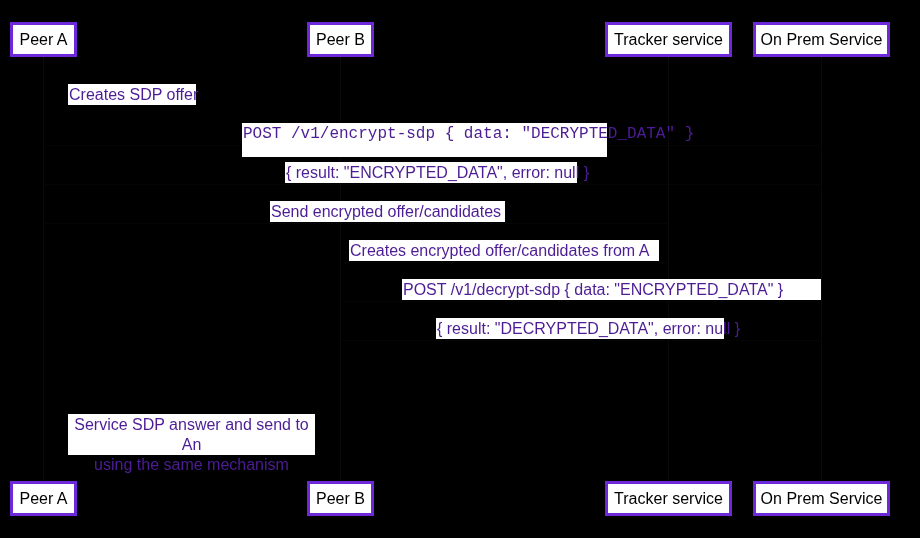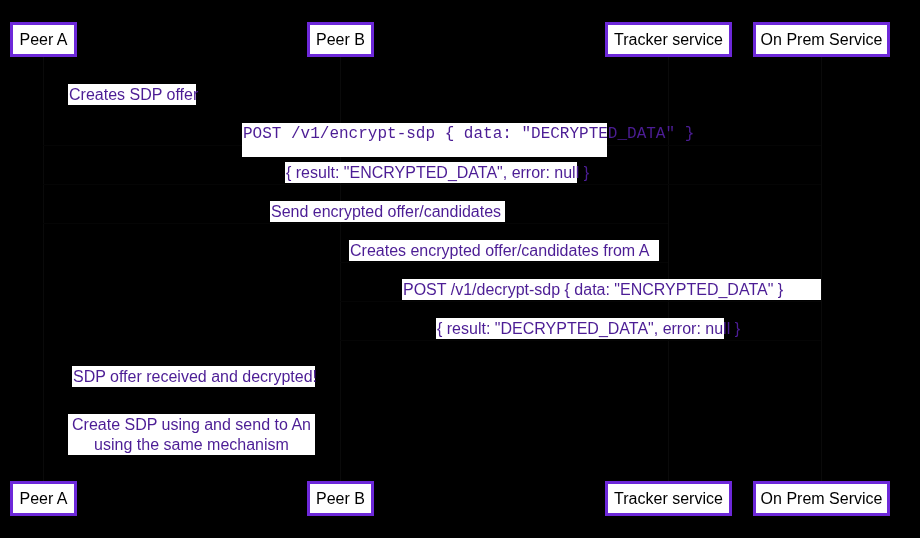--- a/index.html
+++ b/index.html
@@ -96,24 +96,23 @@
   <div class="msg-label" style="left:285px;top:162px;width:292px;height:21px;">{ result: "ENCRYPTED_DATA", error: null }</div>
 
   <div class="msg-label" style="left:238px;top:201px;width:235px;height:21px;margin-left:32px;">Send encrypted offer/candidates</div>
 
   <div class="msg-label" style="left:349px;top:240px;width:310px;height:21px;">Creates encrypted offer/candidates from A</div>
 
   <div class="msg-label" style="left:402px;top:279px;width:419px;height:21px;">POST /v1/decrypt-sdp { data: "ENCRYPTED_DATA" }</div>
 
   <div class="msg-label" style="left:436px;top:318px;width:288px;height:21px;">{ result: "DECRYPTED_DATA", error: null }</div>
 
-  <div class="msg-label" style="left:72px;top:366px;width:243px;height:21px;">SDP offer received and decrypted!</div>
 
   <div class="msg-label multiline" style="left:68px;top:414px;width:247px;height:41px;">
-    <div>Create SDP using and send to An</div>
+    <div>Service SDP answer and send to An</div>
     <div>using the same mechanism</div>
   </div>
 
   <div class="participant" style="left:10px;top:481px;width:67px;height:35px;">
     <span>Peer A</span>
   </div>
   <div class="participant" style="left:307px;top:481px;width:67px;height:35px;">
     <span>Peer B</span>
   </div>
   <div class="participant" style="left:605px;top:481px;width:127px;height:35px;">

